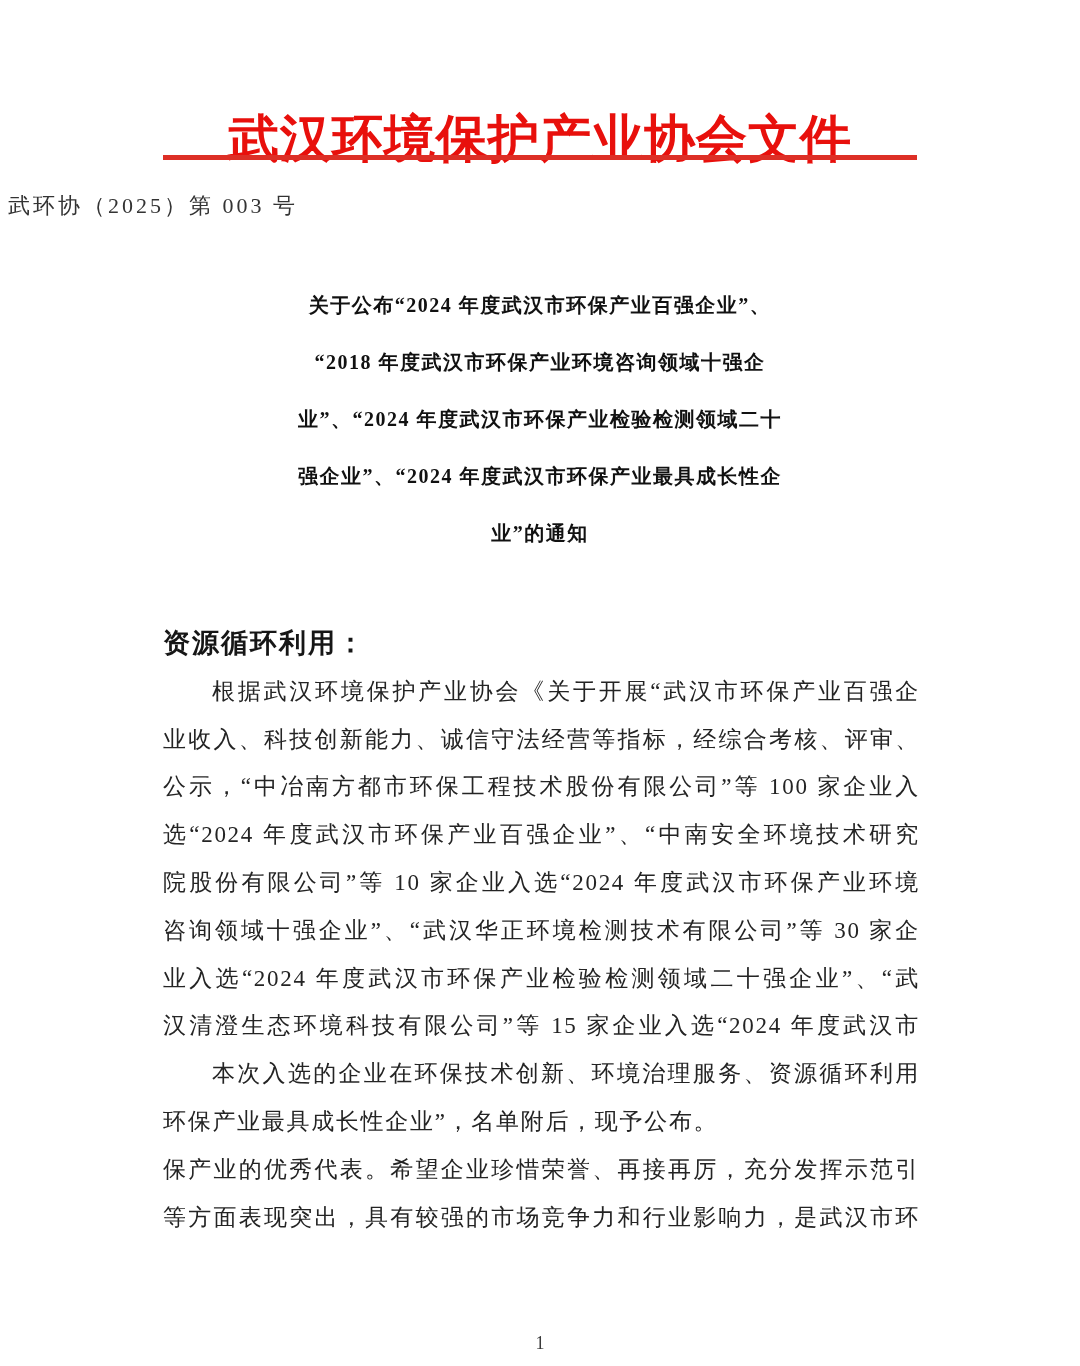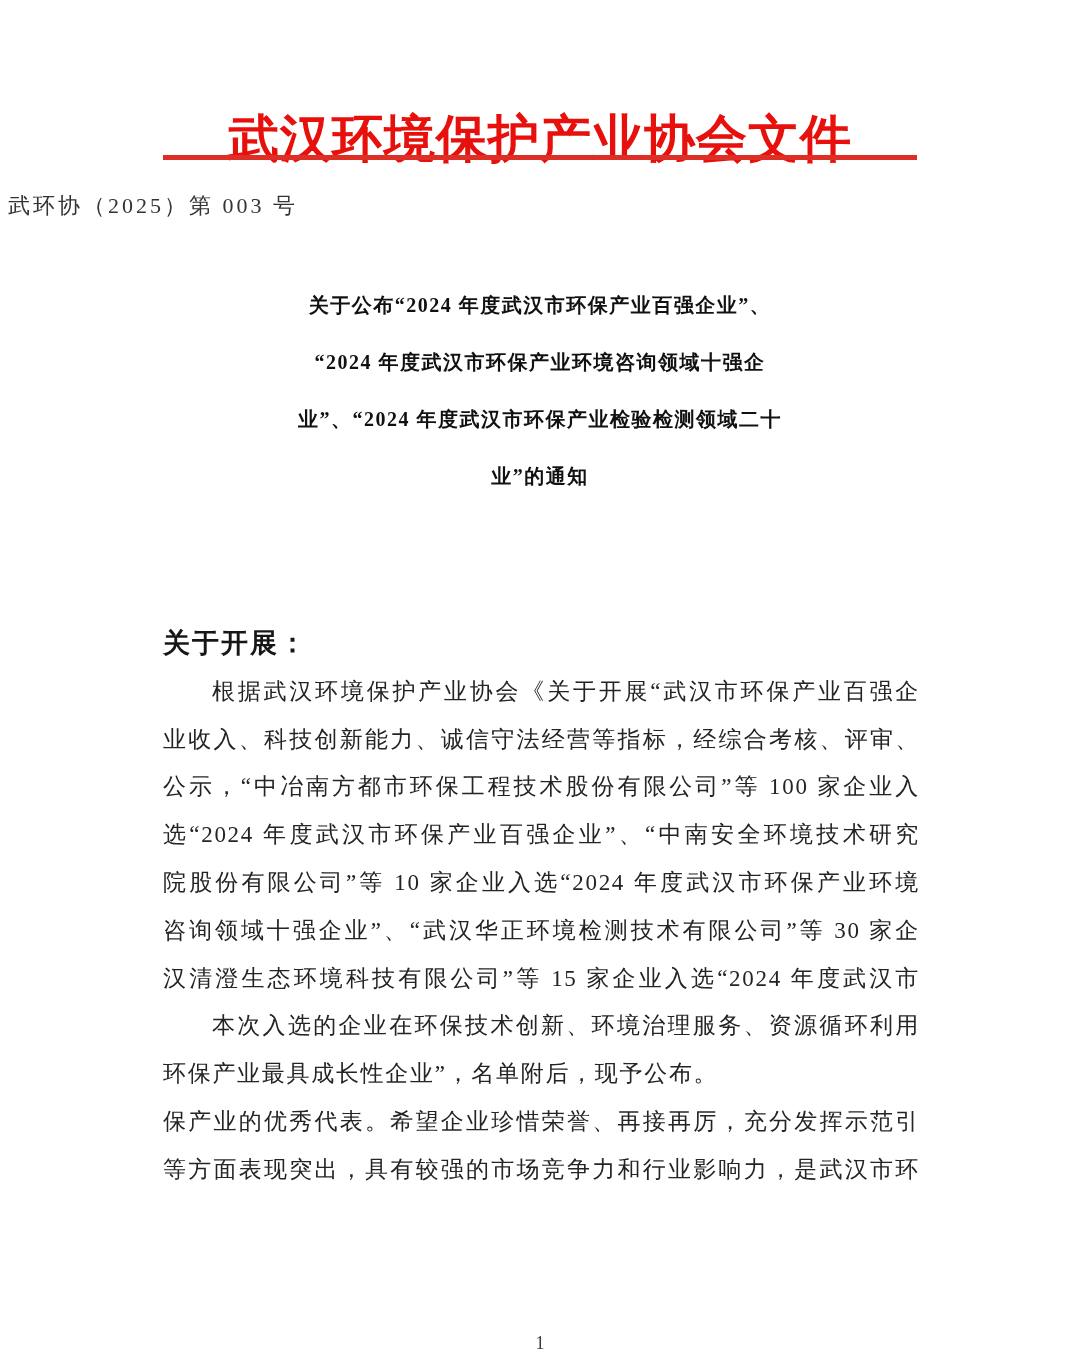--- a/index.html
+++ b/index.html
@@ -107,34 +107,36 @@
 <div class="page">
 
   <div class="header-title">武汉环境保护产业协会文件</div>
 
   <div class="red-rule"></div>
 
   <div class="doc-number">武环协（2025）第 003 号</div>
 
   <div class="notice-title">
     <div class="t-line">关于公布“2024 年度武汉市环保产业百强企业”、</div>
-    <div class="t-line">“2024 年度武汉市环保产业环境咨询领域十强企</div>
+    <div class="t-line">“2018 年度武汉市环保产业环境咨询领域十强企</div>
     <div class="t-line">业”、“2024 年度武汉市环保产业检验检测领域二十</div>
+    <div class="t-line">强企业”、“2024 年度武汉市环保产业最具成长性企</div>
     <div class="t-line">业”的通知</div>
   </div>
 
   <div class="doc-body">
-    <div class="salutation">关于开展：</div>
+    <div class="salutation">资源循环利用：</div>
 
     <div class="b-line indent">根据武汉环境保护产业协会《关于开展“武汉市环保产业百强企</div>
     <div class="b-line">业收入、科技创新能力、诚信守法经营等指标，经综合考核、评审、</div>
     <div class="b-line">公示，“中冶南方都市环保工程技术股份有限公司”等 100 家企业入</div>
     <div class="b-line">选“2024 年度武汉市环保产业百强企业”、“中南安全环境技术研究</div>
     <div class="b-line">院股份有限公司”等 10 家企业入选“2024 年度武汉市环保产业环境</div>
     <div class="b-line">咨询领域十强企业”、“武汉华正环境检测技术有限公司”等 30 家企</div>
+    <div class="b-line">业入选“2024 年度武汉市环保产业检验检测领域二十强企业”、“武</div>
     <div class="b-line">汉清澄生态环境科技有限公司”等 15 家企业入选“2024 年度武汉市</div>
     <div class="b-line indent">本次入选的企业在环保技术创新、环境治理服务、资源循环利用</div>
 
     <div class="b-line p-end">环保产业最具成长性企业”，名单附后，现予公布。</div>
     <div class="b-line">保产业的优秀代表。希望企业珍惜荣誉、再接再厉，充分发挥示范引</div>
     <div class="b-line">等方面表现突出，具有较强的市场竞争力和行业影响力，是武汉市环</div>
   </div>
 
   <div class="page-number">1</div>
 

